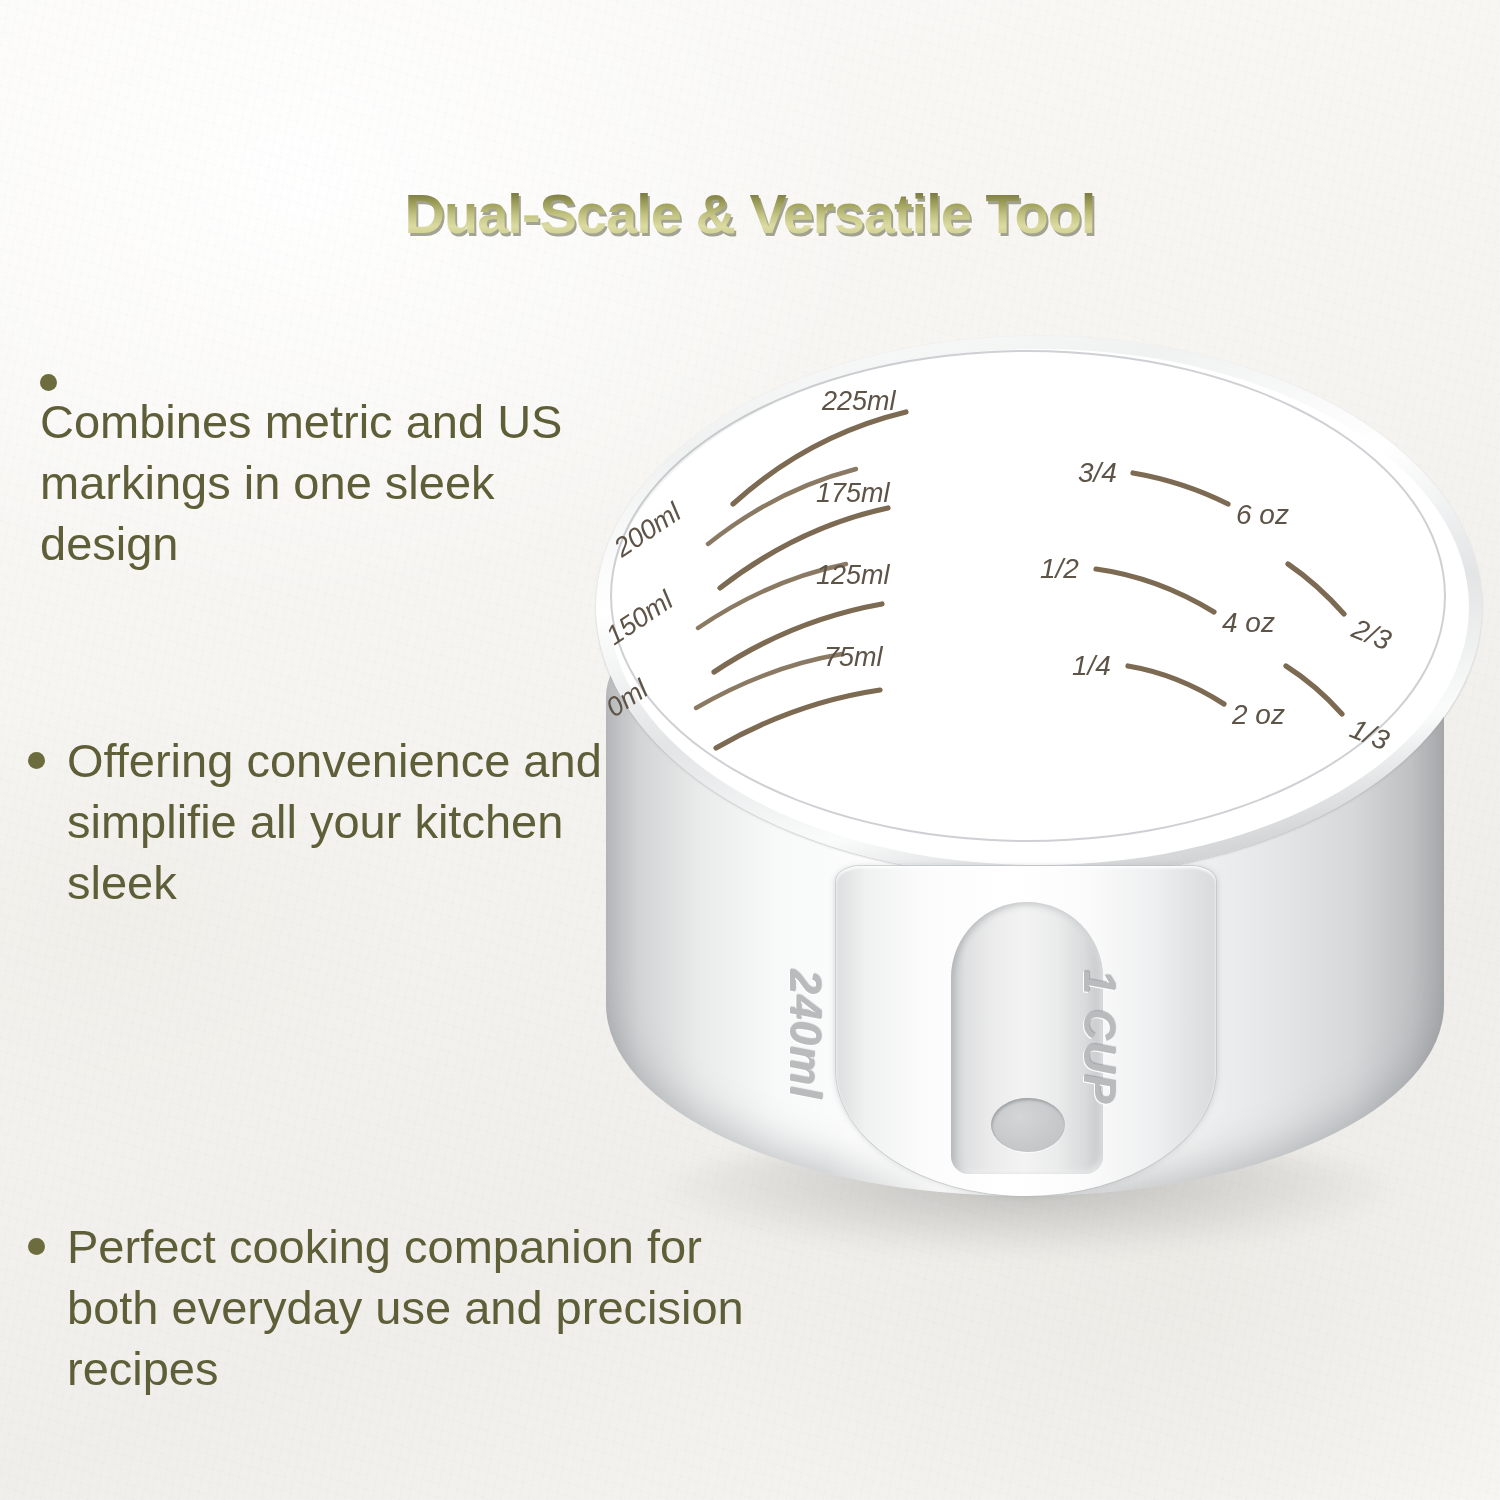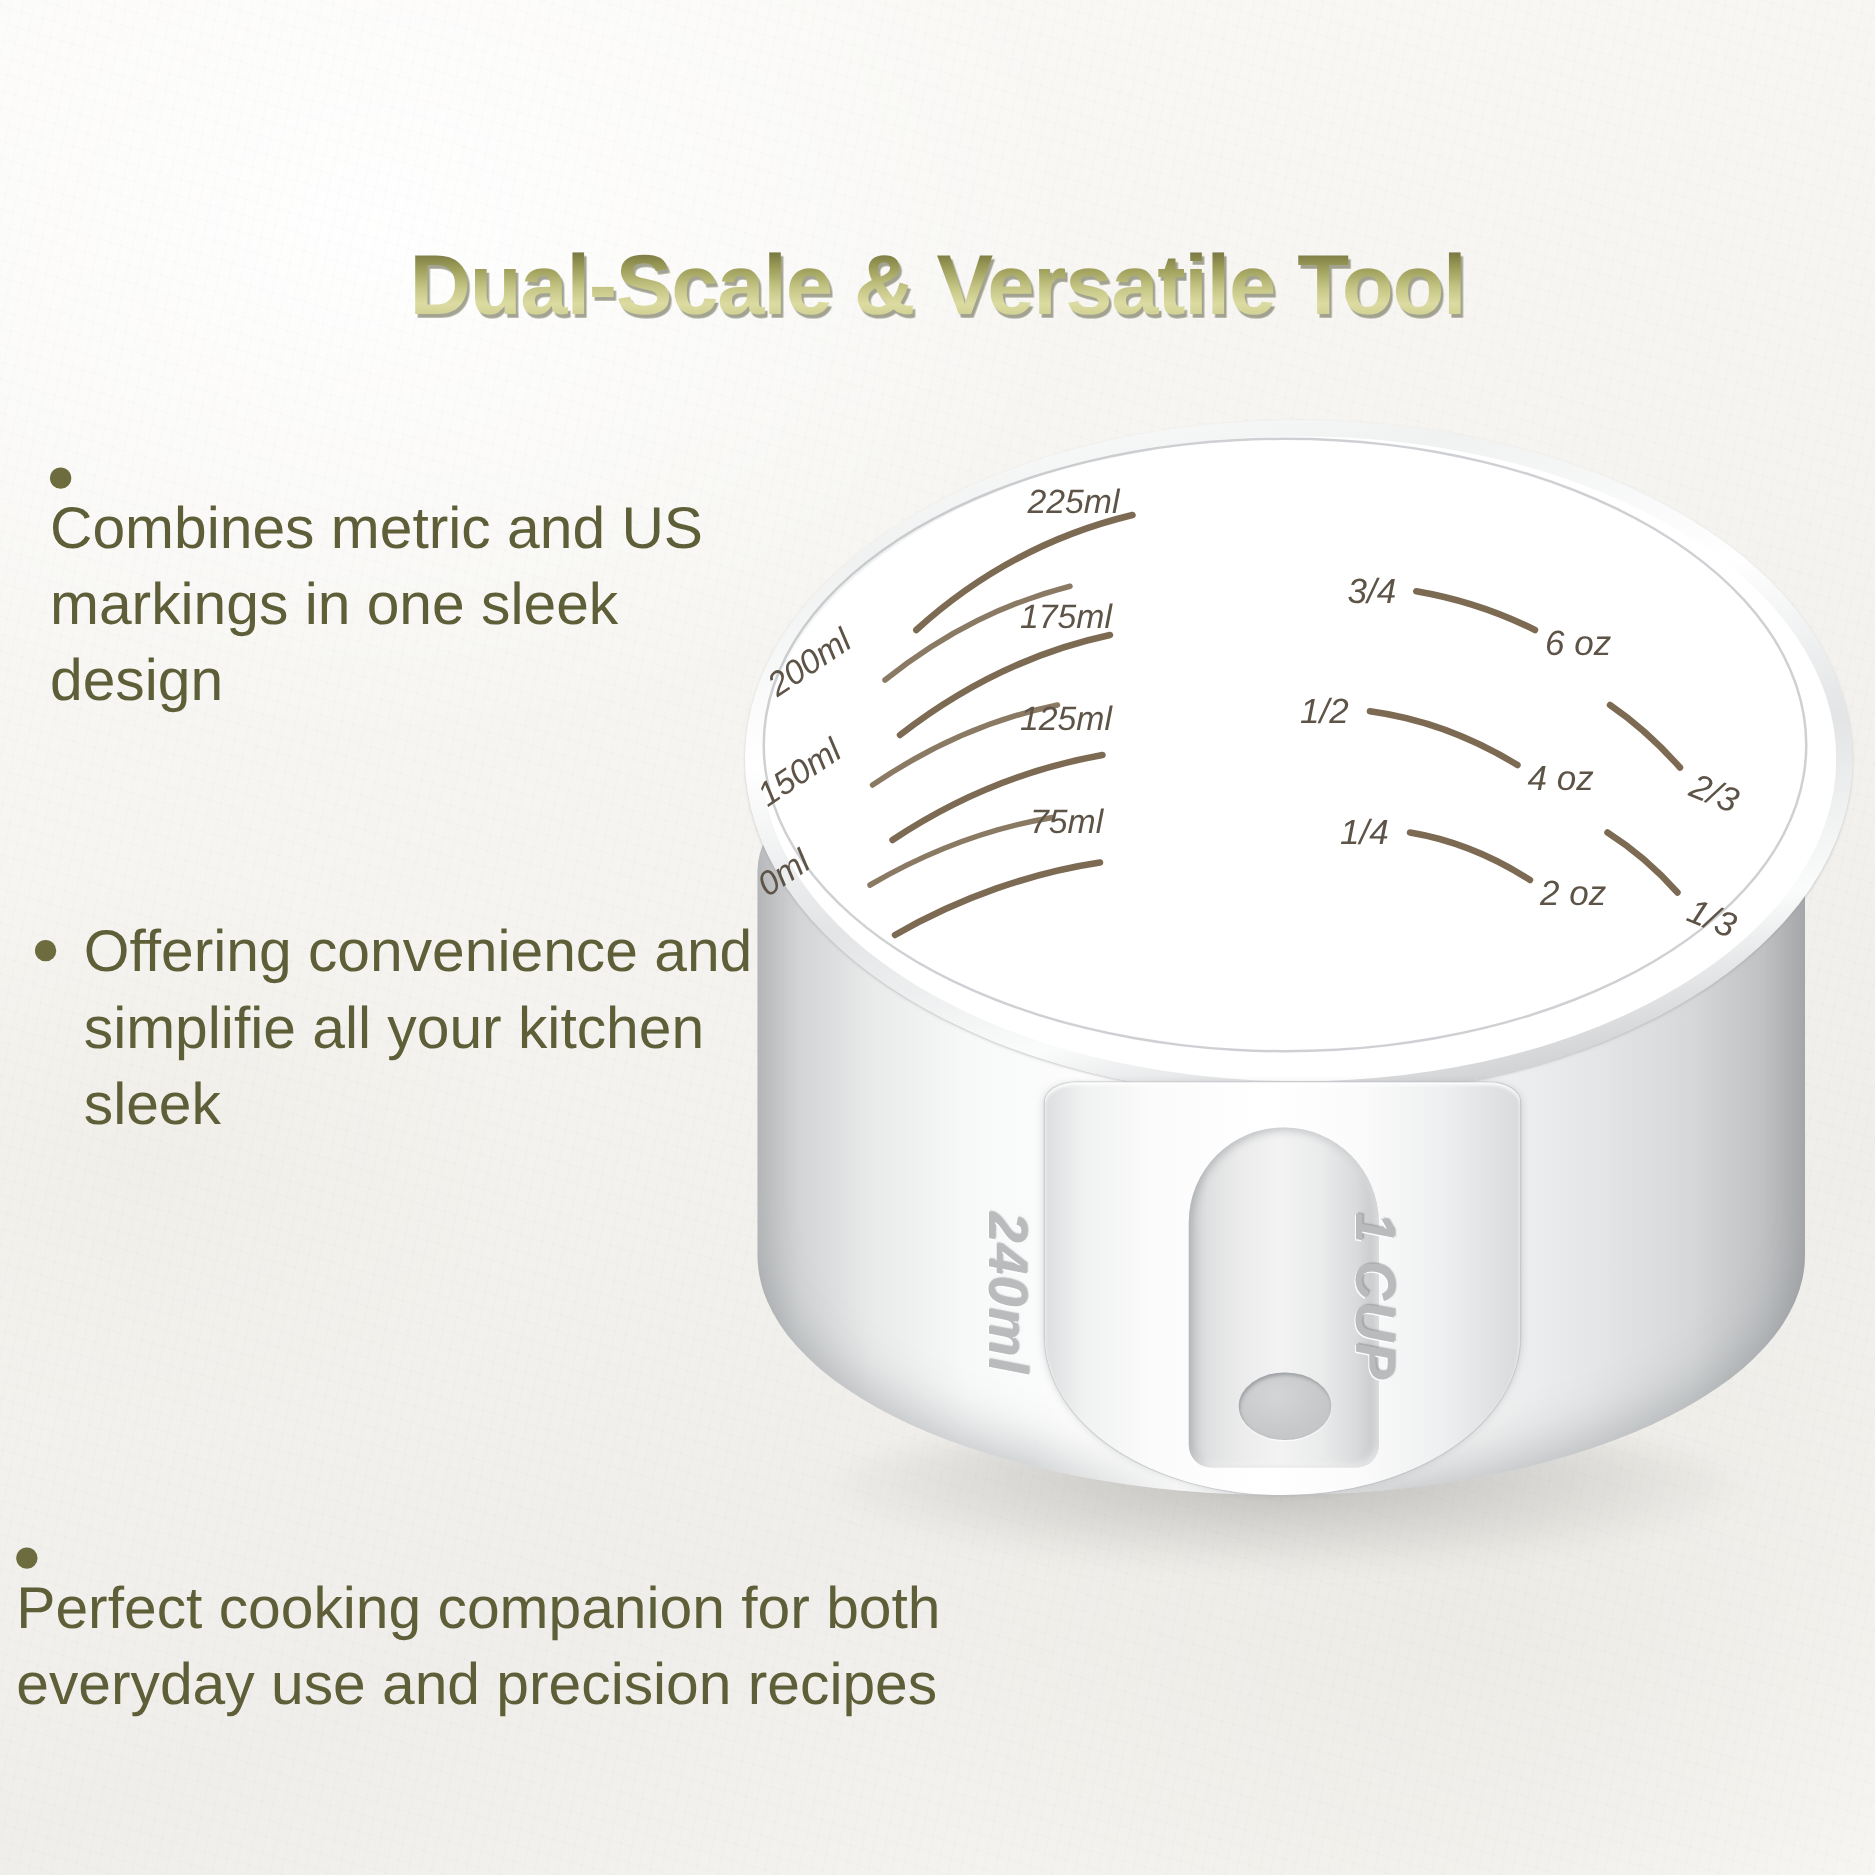--- a/index.html
+++ b/index.html
@@ -24,21 +24,21 @@
     background:
       repeating-linear-gradient(102deg, rgba(0,0,0,.012) 0px, rgba(0,0,0,.012) 1px, rgba(0,0,0,0) 2px, rgba(0,0,0,0) 9px),
       repeating-linear-gradient(17deg, rgba(0,0,0,.010) 0px, rgba(0,0,0,.010) 1px, rgba(0,0,0,0) 2px, rgba(0,0,0,0) 13px);
     opacity:.85;
   }
 
   
   #title{
     position:absolute;left:0;right:0;top:148px;
     text-align:center;
-    font-size:68px;font-weight:bold;
+    font-size:56px;font-weight:bold;
     letter-spacing:-1px;
     line-height:1;
     background:linear-gradient(180deg,
         #5e5e33 0%,
         #7d7d45 14%,
         #9d9d59 30%,
         #c3c383 52%,
         #dcdca2 72%,
         #cfcf93 88%,
         #b4b475 100%);
@@ -59,21 +59,21 @@
   }
   .bullet .dot{
     flex:0 0 auto;
     width:17px;height:17px;border-radius:50%;
     background:#6c6c3e;
     margin:22px 22px 0 0;
   }
   .bullet .btxt{display:block;}
   #bullet-1{left:40px;top:352px;width:600px;flex-direction:column;}
   #bullet-2{left:28px;top:730px;width:620px;}
-  #bullet-3{left:13px;top:1216px;width:760px;flex-direction:column;}
+  #bullet-3{left:28px;top:1216px;width:760px;}
 
   
   #cup{
     position:absolute;
     left:588px;top:336px;
     width:880px;height:940px;font-style:italic;
   }
   
   #cup-shadow{
     position:absolute;left:70px;top:800px;width:740px;height:120px;

